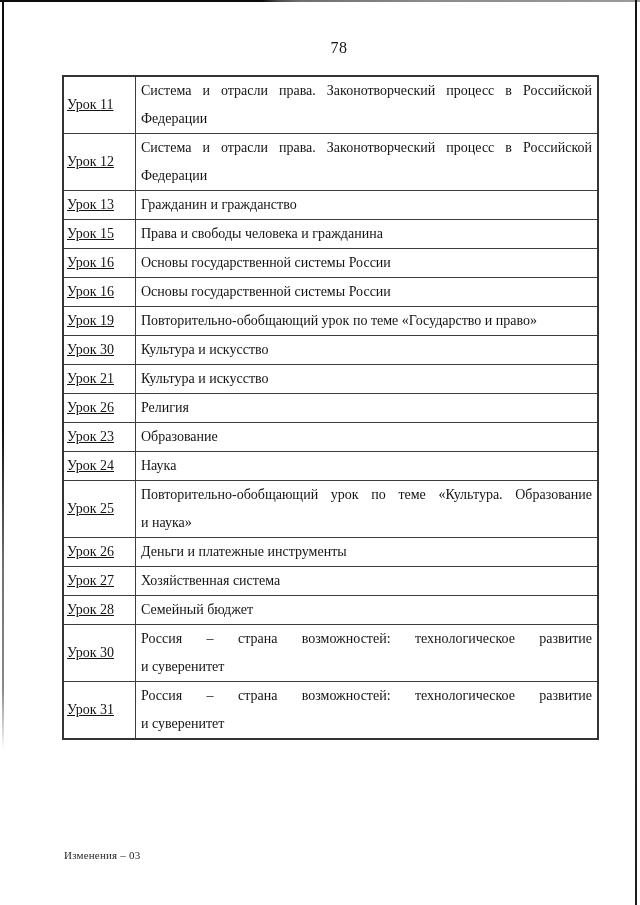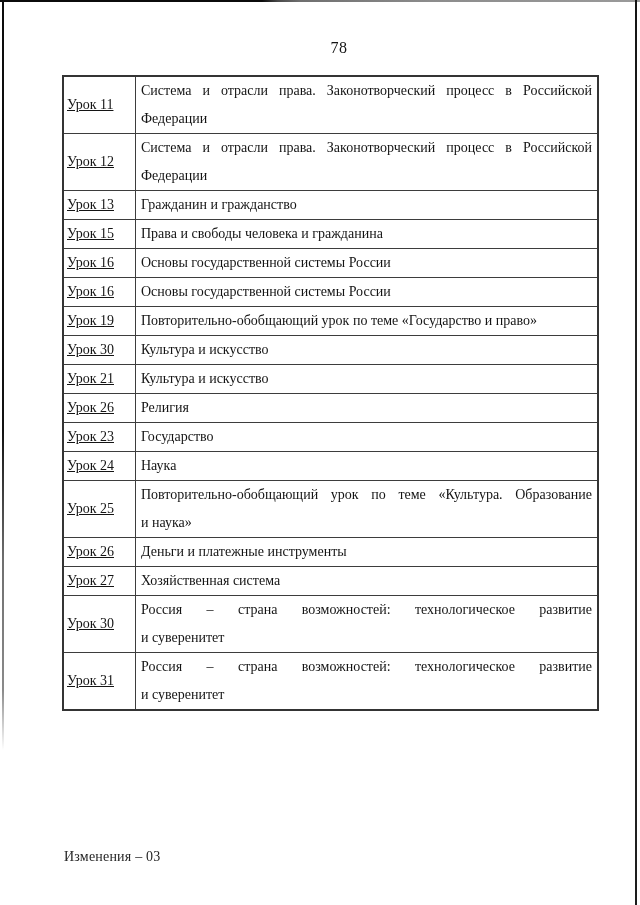--- a/index.html
+++ b/index.html
@@ -81,21 +81,21 @@
     text-align-last: justify;
     white-space: normal;
   }
   .topic-line:last-child {
     text-align-last: left;
   }
   .footer-note {
     position: absolute;
     top: 849px;
     left: 64px;
-    font-size: 14px;
+    font-size: 11px;
     color: #262626;
     letter-spacing: 0.2px;
   }
 </style>
 </head>
 <body>
 
 <div class="page">
   <div class="edge-top"></div>
   <div class="edge-left"></div>
@@ -175,21 +175,21 @@
     <tr class="lesson-row">
       <td class="lesson-cell">Урок 26</td>
       <td class="topic-cell">
             <div class="topic-line">Религия</div>
           </td>
     </tr>
 
     <tr class="lesson-row">
       <td class="lesson-cell">Урок 23</td>
       <td class="topic-cell">
-            <div class="topic-line">Государство</div>
+            <div class="topic-line">Образование</div>
           </td>
     </tr>
 
     <tr class="lesson-row">
       <td class="lesson-cell">Урок 24</td>
       <td class="topic-cell">
             <div class="topic-line">Наука</div>
           </td>
     </tr>
 
@@ -208,20 +208,26 @@
           </td>
     </tr>
 
     <tr class="lesson-row">
       <td class="lesson-cell">Урок 27</td>
       <td class="topic-cell">
             <div class="topic-line">Хозяйственная система</div>
           </td>
     </tr>
 
+    <tr class="lesson-row">
+      <td class="lesson-cell">Урок 28</td>
+      <td class="topic-cell">
+            <div class="topic-line">Семейный бюджет</div>
+          </td>
+    </tr>
 
 
     <tr class="lesson-row">
       <td class="lesson-cell">Урок 30</td>
       <td class="topic-cell">
             <div class="topic-line">Россия – страна возможностей: технологическое развитие</div>
             <div class="topic-line">и суверенитет</div>
           </td>
     </tr>
 

